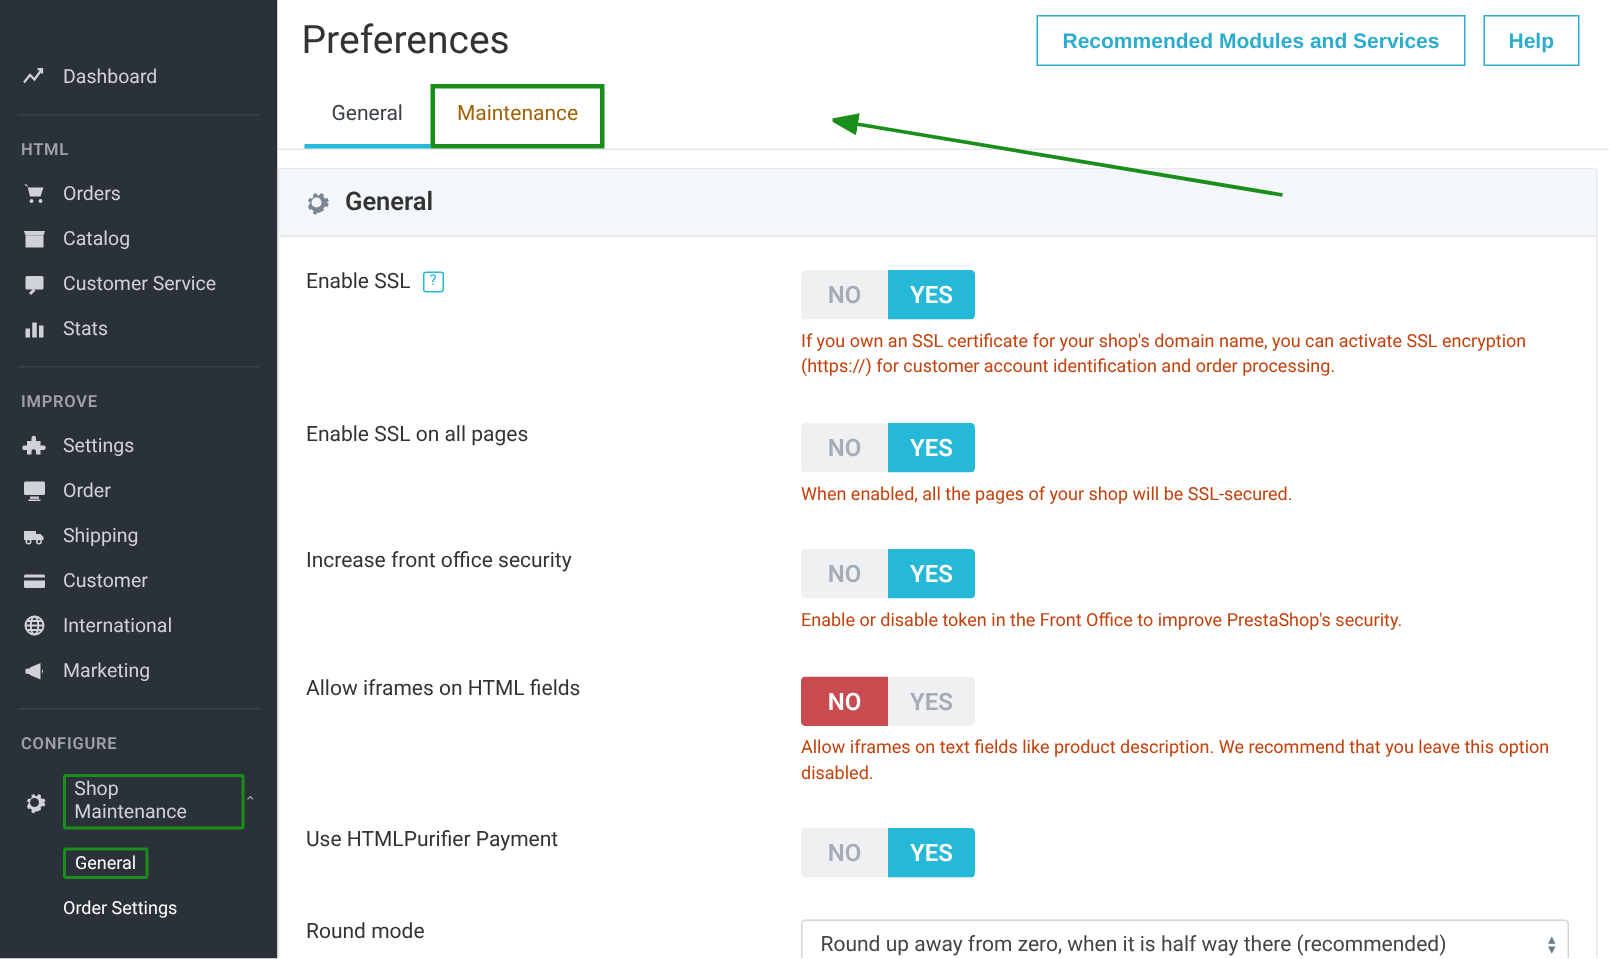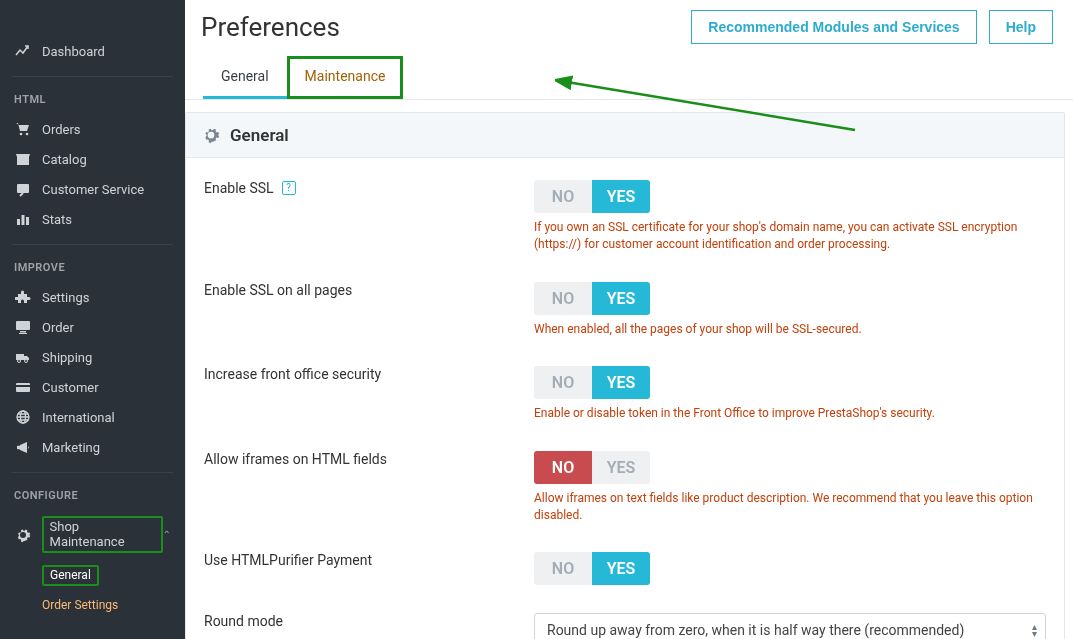--- a/index.html
+++ b/index.html
@@ -8,21 +8,21 @@
 
 
 .sidebar { width: 185px; background: #2b3139; color: #b7bcc2; display: flex; flex-direction: column; padding-top: 36px; }
 .side-item { display: flex; align-items: center; padding: 6px 14px; cursor: pointer; font-size: 13px; color: #cfd3d7; }
 .side-item .ic { width: 18px; height: 18px; margin-right: 10px; display: flex; align-items: center; justify-content: center; }
 .side-div { height: 1px; background: #3a414b; margin: 10px 12px; }
 .side-head { font-size: 11px; letter-spacing: 0.5px; color: #9ea3a9; padding: 6px 14px 8px; font-weight: 600; }
 .side-item.exp { position: relative; }
 .side-item .chev { margin-left: auto; font-size: 10px; color: #9ea3a9; }
 .sub-items { padding-left: 34px; }
-.sub-item { padding: 6px 8px; font-size: 12px; color: #fdba74; cursor: pointer; }
+.sub-item { padding: 6px 8px; font-size: 12px; color: #ffffff; cursor: pointer; }
 .sub-item.active { color: #fff; }
 .hl-green { border: 2px solid #1a8e1a; border-radius: 2px; display: inline-block; padding: 1px 6px 2px; }
 
 
 .main { flex: 1; background: #fff; overflow: hidden; position: relative; }
 .topbar { display: flex; align-items: center; padding: 10px 20px 0 16px; }
 .page-title { font-size: 26px; font-weight: 400; color: #333; }
 .top-actions { margin-left: auto; display: flex; gap: 12px; }
 .btn-outline { border: 1px solid #2eacce; color: #2eacce; background: #fff; padding: 8px 16px; font-size: 14px; font-weight: 600; cursor: pointer; }
 .tabs { display: flex; border-bottom: 1px solid #e5e8ea; margin: 12px 0 0 0; padding-left: 18px; }

